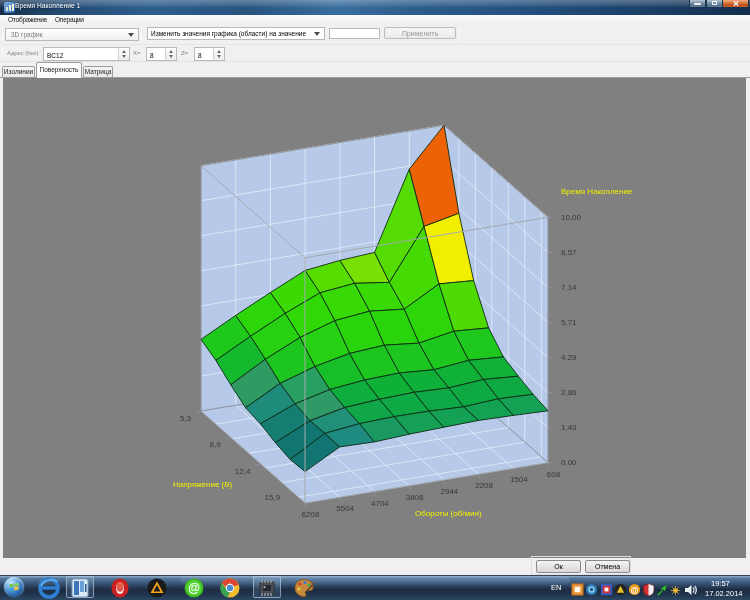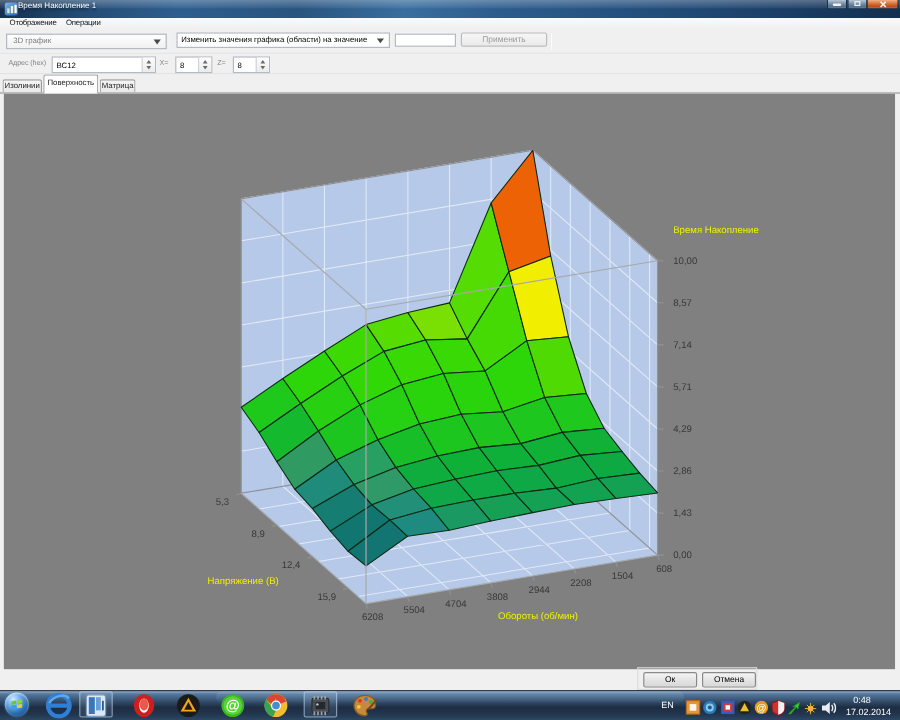--- a/index.html
+++ b/index.html
@@ -319,16 +319,16 @@
         <path d="M2 12 L8 6 H5.5 L11.5 2 L10 8 L8.5 6.5 L4 12 Z" fill="#3ac83a" stroke="#1a8a1a" stroke-width="0.6"></path>
       </svg>
 <svg class="abs" style="left:670px;top:10px;" width="11" height="11" viewBox="0 0 14 14">
         <circle cx="7" cy="7" r="3" fill="#f0b83a"></circle>
         <path d="M7 1 V13 M1 7 H13 M3 3 L11 11 M11 3 L3 11" stroke="#f0b83a" stroke-width="1"></path>
       </svg>
 <svg class="abs" style="left:683px;top:8px;" width="14" height="14" viewBox="0 0 14 14">
         <path d="M2 5 H5 L8.5 2 V12 L5 9 H2 Z" fill="#e8edf2"></path>
         <path d="M10 4.5 C11.2 5.8 11.2 8.2 10 9.5 M11.8 3 C13.8 5 13.8 9 11.8 11" stroke="#e8edf2" stroke-width="1.3" fill="none"></path>
       </svg>
-  <span class="tray-txt" style="left:711px; top:4px;">0:48</span>
+  <span class="tray-txt" style="left:711px; top:4px;">19:57</span>
   <span class="tray-txt" style="left:705px; top:14px;text-align:right;">17.02.2014</span>
 </div>
 
 </div>
 </body></html>

